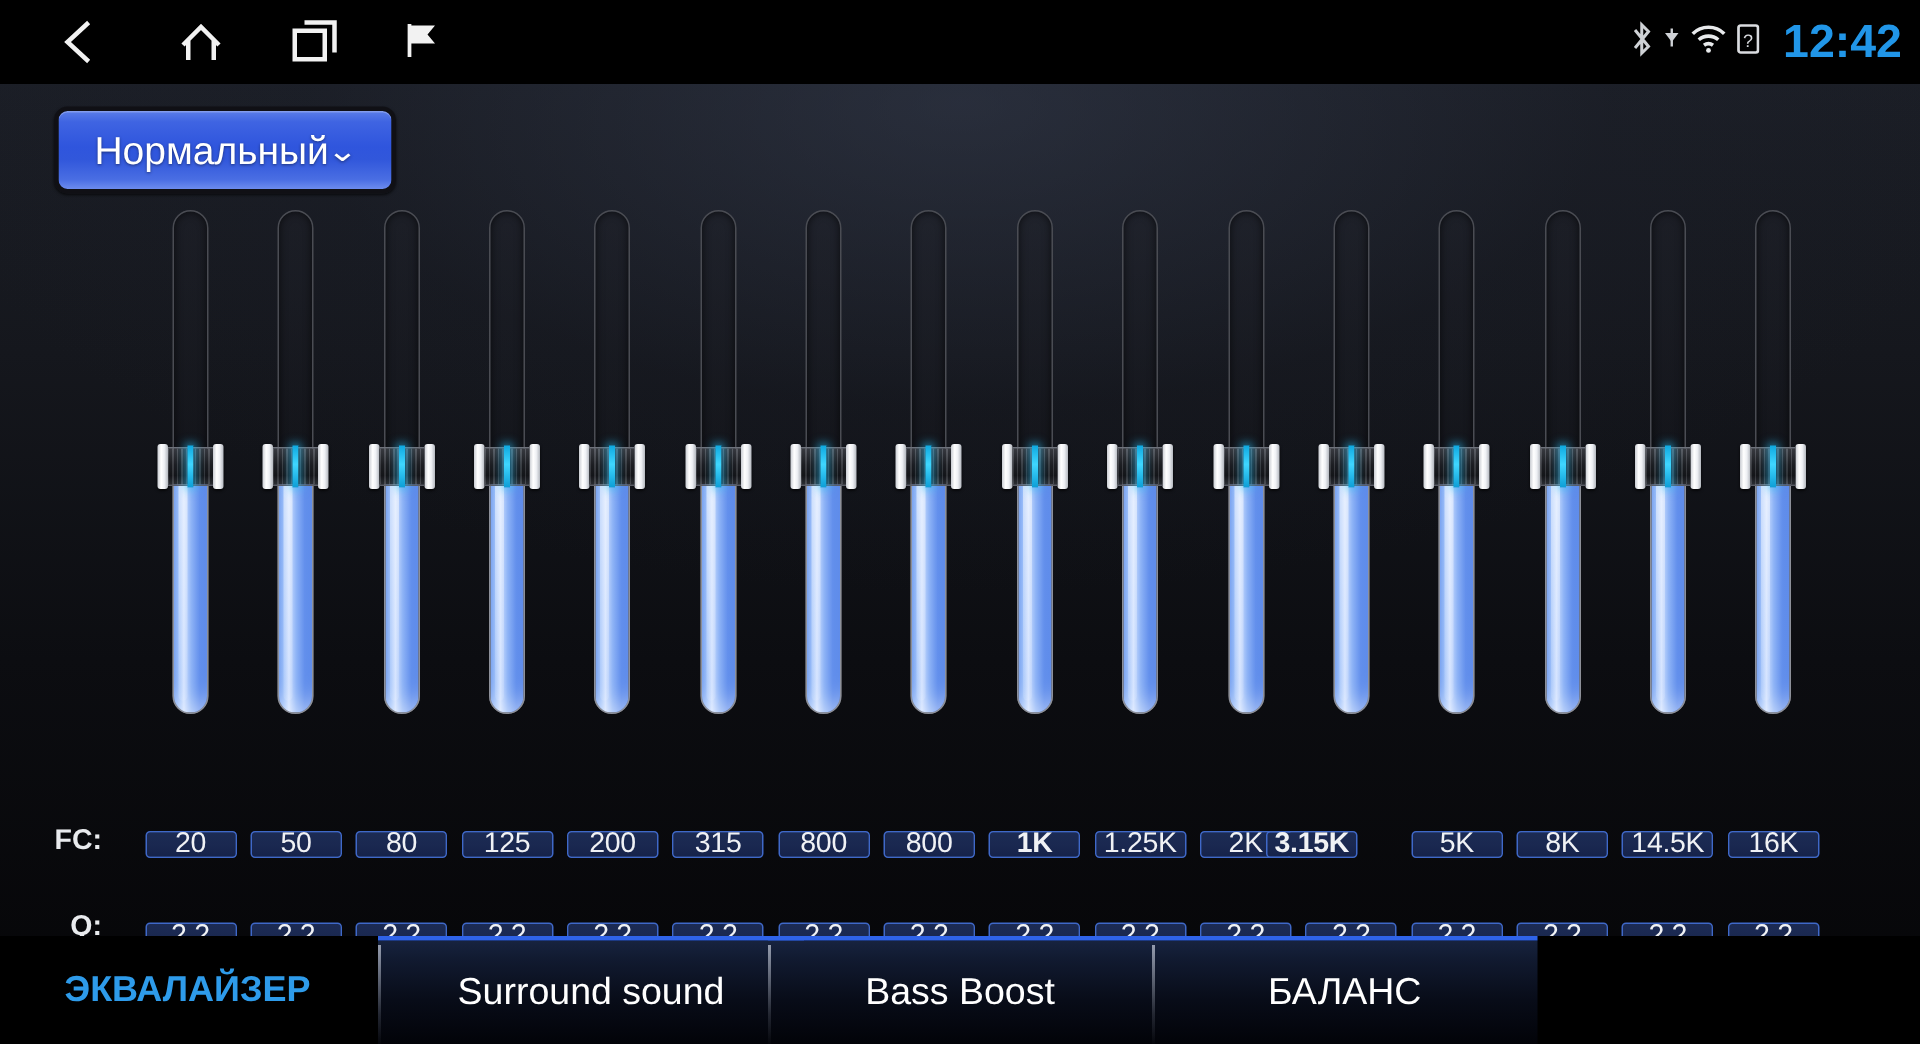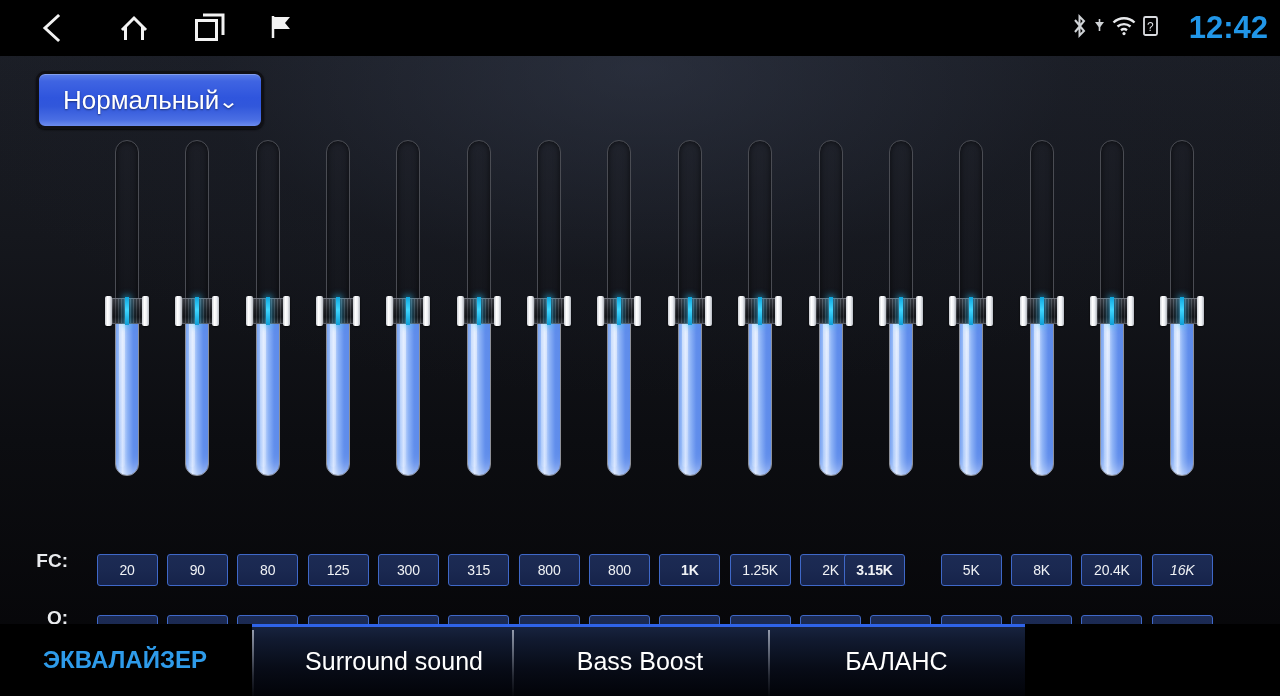--- a/index.html
+++ b/index.html
@@ -46,21 +46,21 @@
     height: 56px;
     display: flex;
     align-items: center;
     gap: 6px;
   }
   #clock {
     color: #2196e8;
     font-size: 31px;
     font-weight: bold;
     letter-spacing: 0px;
-    margin-left: 25px;
+    margin-left: 10px;
     line-height: 1;
     padding-bottom: 2px;
   }
 
   
   #content {
     position: absolute;
     left: 0; top: 56px;
     width: 1280px;
     height: 640px;
@@ -203,27 +203,27 @@
     text-align: right;
     width: 60px;
     line-height: 1;
   }
   #fc-label { left: 8px;  top: 495px; }
   #q-label  { left: 8px;  top: 552px; }
 
   .val-box {
     position: absolute;
     width: 61px;
-    height: 32px;
+    height: 18px;
     border-radius: 3px;
     box-sizing: border-box;
     border: 1px solid #3f68c8;
     background: linear-gradient(to bottom, #1c2b54 0%, #1a2850 55%, #16234a 100%);
     color: #f0f2f5;
-    font-size: 14px;
+    font-size: 19px;
     display: flex;
     align-items: center;
     justify-content: center;
     cursor: pointer;
     letter-spacing: -0.2px;
   }
   .val-box.fc { top: 498px; }
   .val-box.q  { top: 559px; }
 
   
@@ -499,49 +499,49 @@
           </div>
         </div>
       </div>
 
     <div class="row-label" id="fc-label">FC:</div>
     <div class="row-label" id="q-label">Q:</div>
 
     <div id="value-rows">
         <div class="val-box fc" style="left: 96.5px;">20</div>
         <div class="val-box q" style="left: 96.5px;">2,2</div>
-        <div class="val-box fc" style="left: 166.85px;">90</div>
+        <div class="val-box fc" style="left: 166.85px;">50</div>
         <div class="val-box q" style="left: 166.85px;">2,2</div>
         <div class="val-box fc" style="left: 237.2px;">80</div>
         <div class="val-box q" style="left: 237.2px;">2,2</div>
         <div class="val-box fc" style="left: 307.55px;">125</div>
         <div class="val-box q" style="left: 307.55px;">2,2</div>
-        <div class="val-box fc" style="left: 377.9px;">300</div>
+        <div class="val-box fc" style="left: 377.9px;">200</div>
         <div class="val-box q" style="left: 377.9px;">2,2</div>
         <div class="val-box fc" style="left: 448.25px;">315</div>
         <div class="val-box q" style="left: 448.25px;">2,2</div>
         <div class="val-box fc" style="left: 518.6px;">800</div>
         <div class="val-box q" style="left: 518.6px;">2,2</div>
         <div class="val-box fc" style="left: 588.95px;">800</div>
         <div class="val-box q" style="left: 588.95px;">2,2</div>
         <div class="val-box fc" style="left: 659.3px; font-weight: bold;">1K</div>
         <div class="val-box q" style="left: 659.3px;">2,2</div>
         <div class="val-box fc" style="left: 729.65px;">1.25K</div>
         <div class="val-box q" style="left: 729.65px;">2,2</div>
         <div class="val-box fc" style="left: 800px;">2K</div>
         <div class="val-box q" style="left: 800px;">2,2</div>
         <div class="val-box fc" style="left: 844px; font-weight: bold;">3.15K</div>
         <div class="val-box q" style="left: 870.35px;">2,2</div>
         <div class="val-box fc" style="left: 940.7px;">5K</div>
         <div class="val-box q" style="left: 940.7px;">2,2</div>
         <div class="val-box fc" style="left: 1011.05px;">8K</div>
         <div class="val-box q" style="left: 1011.05px;">2,2</div>
-        <div class="val-box fc" style="left: 1081.4px;">20.4K</div>
+        <div class="val-box fc" style="left: 1081.4px;">14.5K</div>
         <div class="val-box q" style="left: 1081.4px;">2,2</div>
-        <div class="val-box fc" style="left: 1151.75px; font-style: italic;">16K</div>
+        <div class="val-box fc" style="left: 1151.75px;">16K</div>
         <div class="val-box q" style="left: 1151.75px;">2,2</div>
       </div>
   </div>
 
   <div id="tabbar">
       <div class="tab active" style="left: 0px; width: 250px; text-align: right;">
         <span class="tab-label">ЭКВАЛАЙЗЕР</span>
       </div>
       <div class="tab inactive" style="left: 252px; width: 284px;">
         <span class="tab-label">Surround sound</span>

